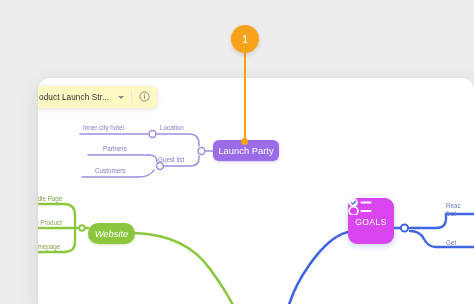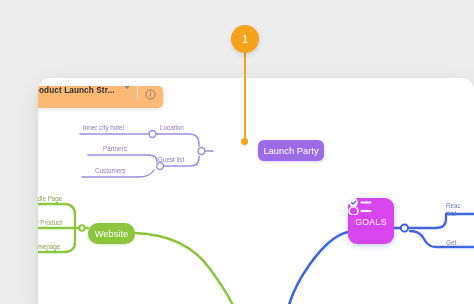--- a/index.html
+++ b/index.html
@@ -33,27 +33,26 @@
     overflow: hidden;
   }
 
   
   #toolbar {
     position: absolute;
     left: -12px;
     top: 8px;
     height: 22px;
     display: flex;
-    align-items: flex-start;
-    background: #fdba74;
+    align-items: center;
+    background: #fef9c3;
     border-radius: 5px;
     box-shadow: 0 1px 5px rgba(0,0,0,0.13);
     padding: 0 7px 0 13px;
     box-sizing: border-box;
-    font-weight: bold;
   }
   #doc-title {
     font-size: 8.2px;
     color: #2c2c32;
     letter-spacing: 0.1px;
     white-space: nowrap;
   }
   #title-caret {
     margin-left: 9px;
     width: 0; height: 0;
@@ -88,29 +87,29 @@
     pointer-events: none;
   }
 
   #node-launch-party {
     left: 175px; top: 62px;
     width: 66px; height: 21px;
     background: #9b6ce8;
     border-radius: 6px;
     font-size: 9.4px;
     box-shadow: 0 1px 3px rgba(110,70,190,0.28);
-    margin-left: 45px;
   }
   #node-website {
     left: 50px; top: 145px;
     width: 47px; height: 21px;
     background: #8cc63f;
     border-radius: 10px;
     font-size: 9.4px;
     box-shadow: 0 1px 3px rgba(120,180,50,0.28);
+    font-style: italic;
   }
   #node-goals {
     left: 310px; top: 120px;
     width: 46px; height: 46px;
     background: #d946ef;
     border-radius: 9px;
     flex-direction: column;
     box-shadow: 0 2px 6px rgba(50,90,220,0.26);
   }
   #goals-text {

